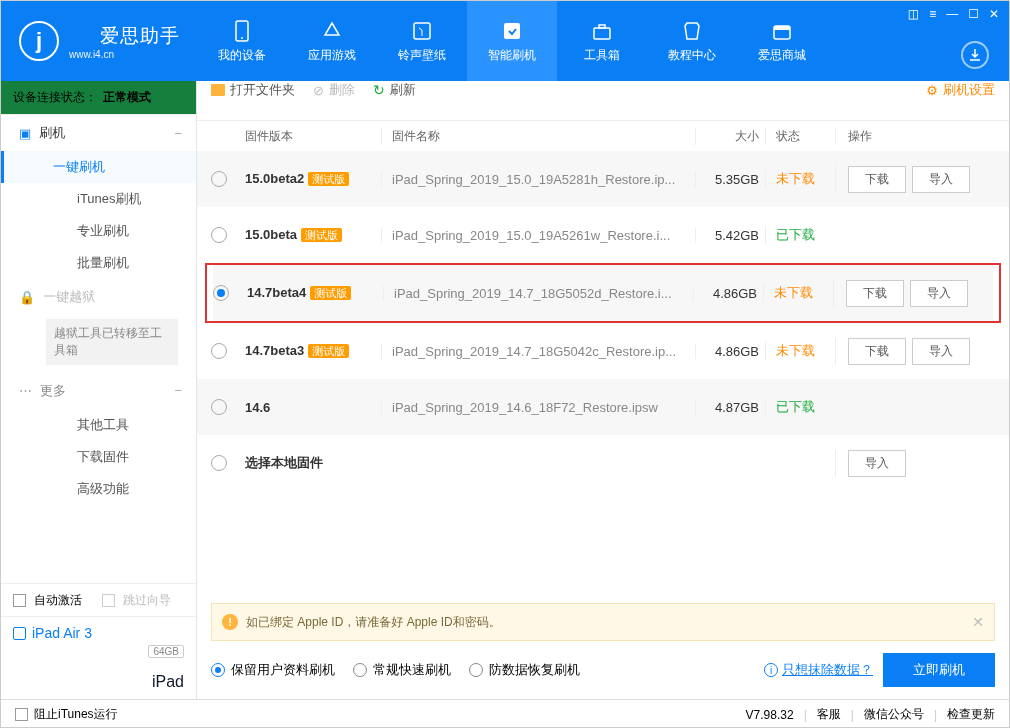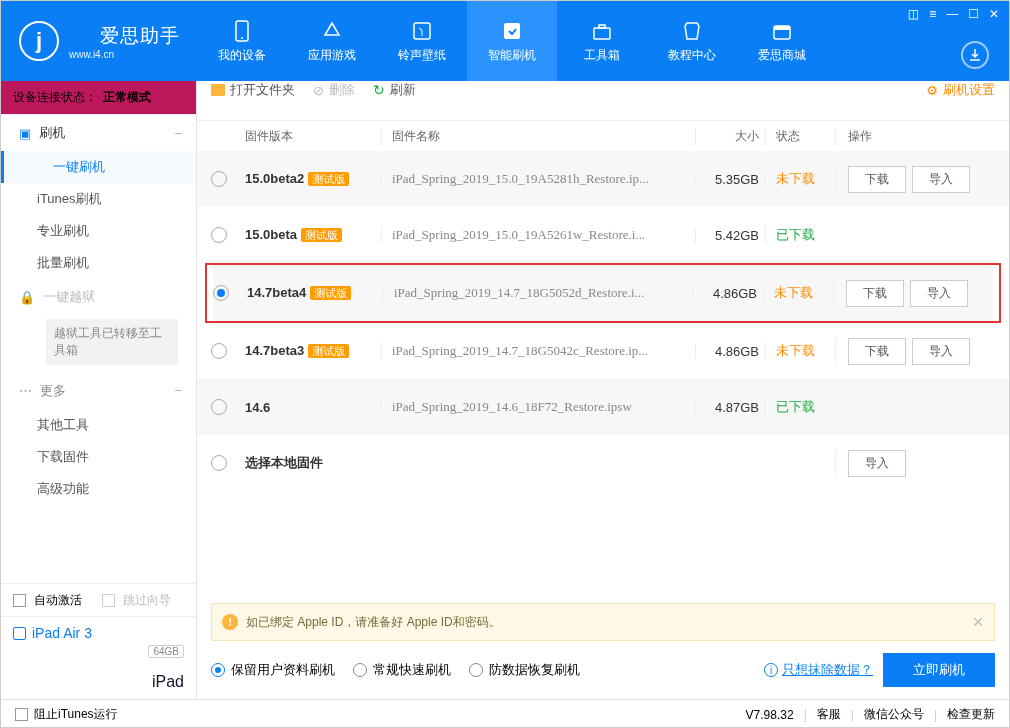--- a/index.html
+++ b/index.html
@@ -17,26 +17,26 @@
 .nav-item.active { background: #2a93ff; }
 .nav-icon { height: 24px; display: flex; align-items: center; justify-content: center; }
 .nav-icon svg { fill: #fff; }
 .header-right { position: absolute; right: 8px; top: 4px; display: flex; gap: 6px; font-size: 12px; }
 .hr-btn { cursor: pointer; padding: 2px; }
 .dl-circle { position: absolute; right: 20px; top: 40px; width: 28px; height: 28px; border: 2px solid rgba(255,255,255,0.6); border-radius: 50%; display: flex; align-items: center; justify-content: center; cursor: pointer; }
 
 
 .body { display: flex; height: 618px; }
 .sidebar { width: 196px; background: #fff; border-right: 1px solid #e5e5e5; display: flex; flex-direction: column; }
-.conn-status { height: 34px; background: #be185d; font-size: 12px; display: flex; align-items: center; padding: 0 12px; border-bottom: 1px solid #eee; }
+.conn-status { height: 34px; background: #15803d; font-size: 12px; display: flex; align-items: center; padding: 0 12px; border-bottom: 1px solid #eee; }
 .conn-status b { font-weight: bold; margin-left: 6px; }
 .side-section { font-size: 13px; color: #333; }
 .side-head { display: flex; align-items: center; height: 36px; padding-left: 18px; gap: 8px; color: #333; }
 .side-head .minus { margin-left: auto; margin-right: 14px; color: #aaa; }
-.side-sub { height: 32px; display: flex; align-items: center; padding-left: 36px; color: #555; cursor: pointer; }
+.side-sub { height: 32px; display: flex; align-items: center; padding-left: 76px; color: #555; cursor: pointer; }
 .side-sub.active { color: #0a7ff5; border-left: 3px solid #0a7ff5; padding-left: 49px; background: #f5faff; }
 .side-banner { margin: 4px 18px 8px 45px; background: #f2f2f2; color: #888; font-size: 12px; padding: 6px 8px; line-height: 1.4; }
 .side-foot { margin-top: auto; border-top: 1px solid #eee; }
 .sf-row1 { display: flex; align-items: center; height: 32px; padding: 0 12px; font-size: 12px; gap: 8px; }
 .chk { width: 13px; height: 13px; border: 1px solid #999; display: inline-block; }
 .device-box { padding: 8px 12px; border-top: 1px solid #eee; text-align: right; }
 .device-name { color: #0a7ff5; font-size: 14px; font-weight: 500; display: flex; align-items: center; gap: 6px; }
 .storage-badge { font-size: 10px; border: 1px solid #ccc; color: #888; padding: 0 4px; border-radius: 2px; margin-top: 3px; display: inline-block; }
 .device-type { font-size: 16px; color: #0f172a; margin-top: 14px; }
 
@@ -59,21 +59,21 @@
 .col-act { width: 160px; border-left: 1px solid #eee; padding-left: 12px; }
 
 .table-body { }
 .row { height: 56px; display: flex; align-items: center; padding: 0 14px; font-size: 13px; color: #333; }
 .row.alt { background: #f7f7f7; }
 .highlight-wrap { border: 2px solid #e13333; margin: 0 8px; padding: 0 6px; }
 .highlight-wrap .row { padding: 0 0; }
 .radio { width: 16px; height: 16px; border: 1px solid #aaa; border-radius: 50%; display: flex; align-items: center; justify-content: center; }
 .radio.on::after { content: ""; width: 8px; height: 8px; background: #0a7ff5; border-radius: 50%; }
 .badge { background: #ff9c00; color: #fff; font-size: 11px; padding: 1px 4px; border-radius: 2px; margin-left: 4px; }
-.fw-name { color: #888; font-family: Liberation Serif, serif; }
+.fw-name { color: #888; }
 .status-no { color: #ff8a00; }
 .status-yes { color: #1aab3d; }
 .btn { border: 1px solid #ccc; background: #fff; font-size: 12px; padding: 4px 16px; margin-right: 6px; cursor: pointer; color: #555; }
 
 .alert { margin: 12px 14px 0; background: #fff8e6; border: 1px solid #f5e4b5; height: 38px; display: flex; align-items: center; padding: 0 10px; font-size: 12px; color: #7a6a3a; position: relative; }
 .alert .warn { width: 16px; height: 16px; background: #ffb43c; color: #fff; border-radius: 50%; display: flex; align-items: center; justify-content: center; font-size: 11px; margin-right: 8px; font-weight: bold; }
 .alert .close { position: absolute; right: 10px; color: #bbb; cursor: pointer; font-size: 14px; }
 
 .bottom-bar { margin: 12px 14px 0; display: flex; align-items: center; font-size: 13px; gap: 18px; }
 .opt { display: flex; align-items: center; gap: 6px; cursor: pointer; }

